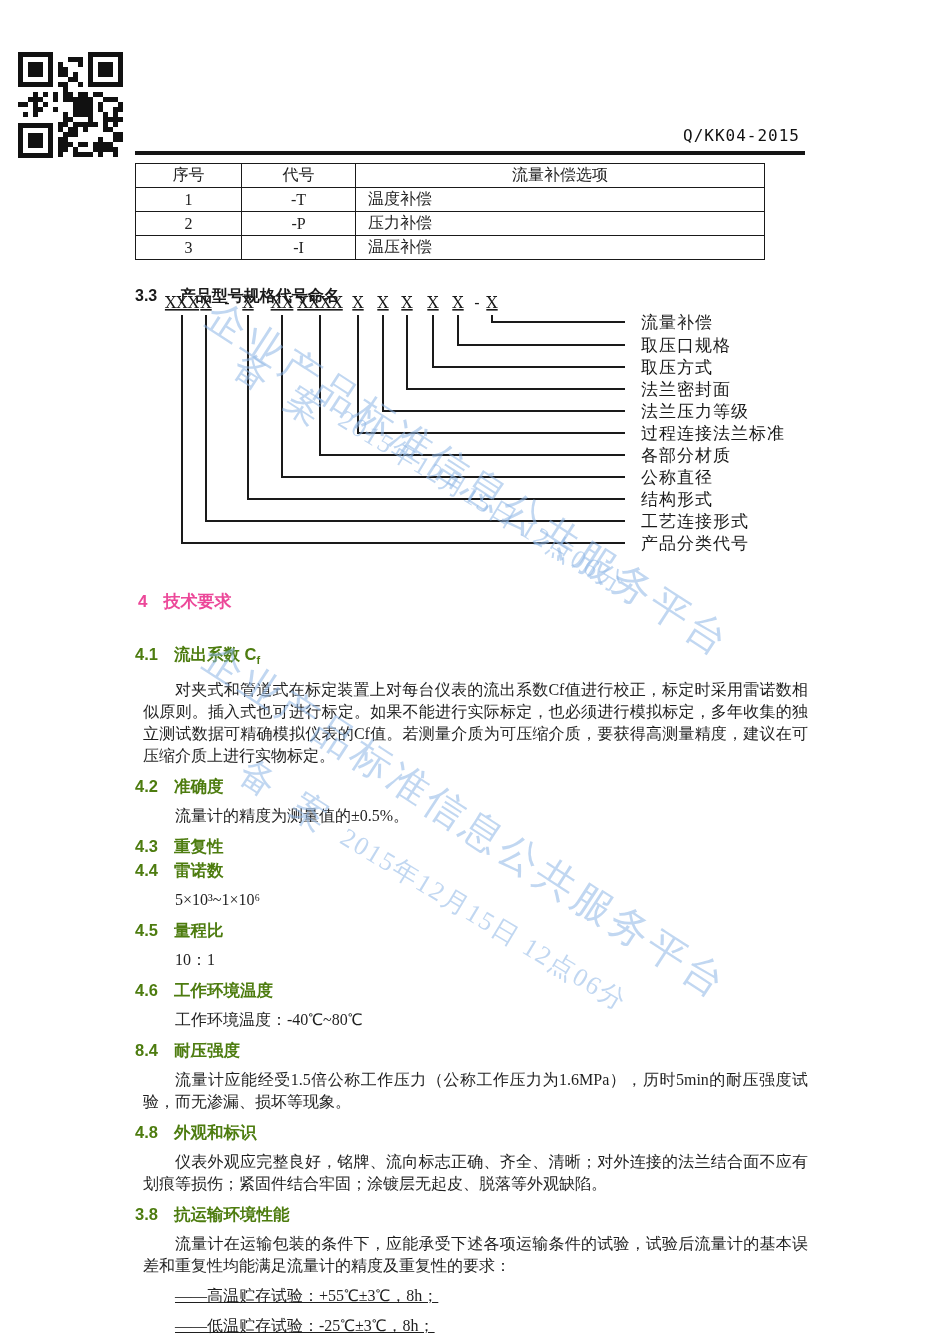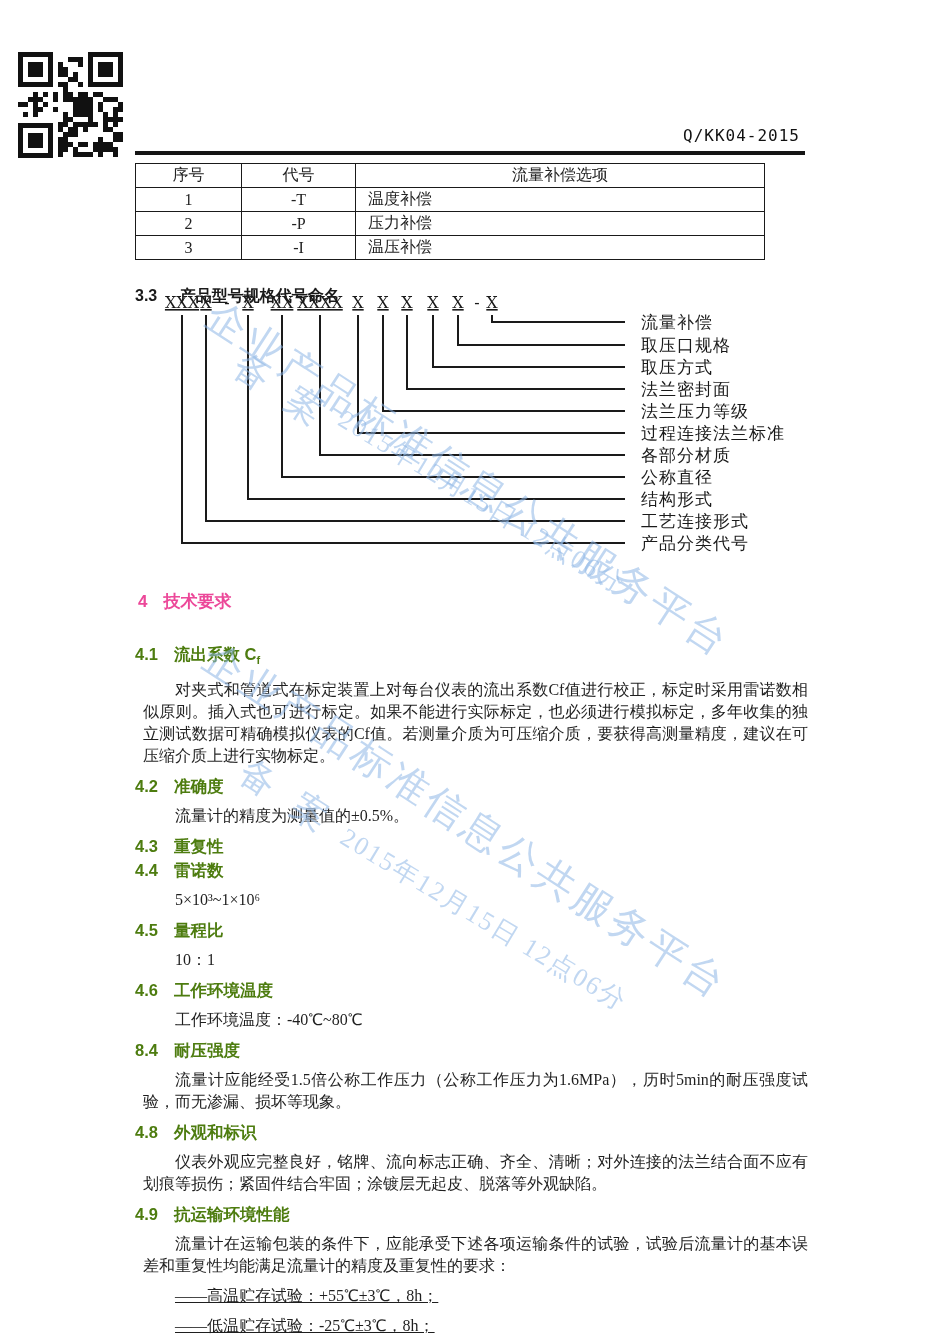--- a/index.html
+++ b/index.html
@@ -313,21 +313,21 @@
       <span class="num">8.4</span><span>耐压强度</span>
     </h3>
     <p>流量计应能经受1.5倍公称工作压力（公称工作压力为1.6MPa），历时5min的耐压强度试验，而无渗漏、损坏等现象。</p>
 
     <h3>
       <span class="num">4.8</span><span>外观和标识</span>
     </h3>
     <p>仪表外观应完整良好，铭牌、流向标志正确、齐全、清晰；对外连接的法兰结合面不应有划痕等损伤；紧固件结合牢固；涂镀层无起皮、脱落等外观缺陷。</p>
 
     <h3>
-      <span class="num">4.9</span><span>抗运输环境性能</span>
+      <span class="num">3.8</span><span>抗运输环境性能</span>
     </h3>
     <p>流量计在运输包装的条件下，应能承受下述各项运输条件的试验，试验后流量计的基本误差和重复性均能满足流量计的精度及重复性的要求：</p>
     <p class="item">——高温贮存试验：+55℃±3℃，8h；</p>
     <p class="item">——低温贮存试验：-25℃±3℃，8h；</p>
   </div>
 
   <div>
     <div class="wm wm-main" style="left:225px;top:288px">企业产品标准信息公共服务平台</div>
     <div class="wm wm-stamp" style="left:250px;top:342px">备案</div>
     <div class="wm wm-date" style="left:350px;top:402px">2015年12月15日 12点06分</div>

